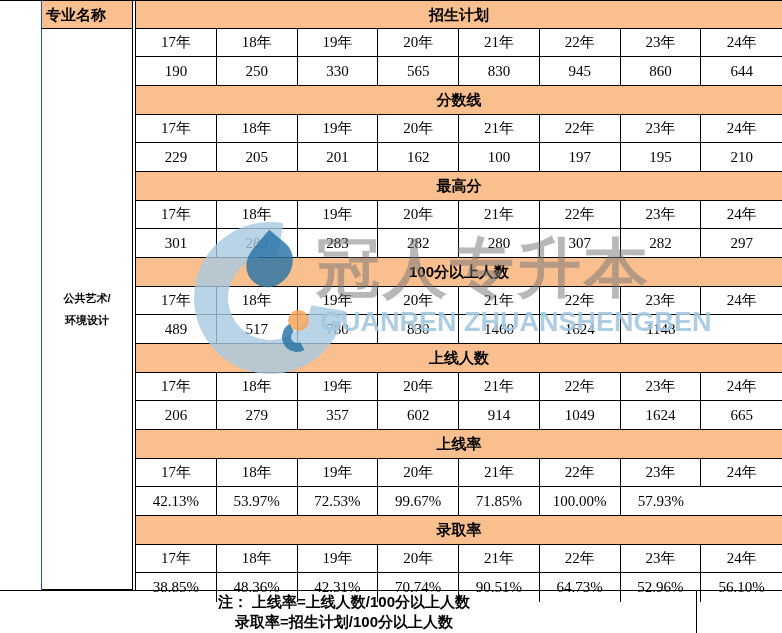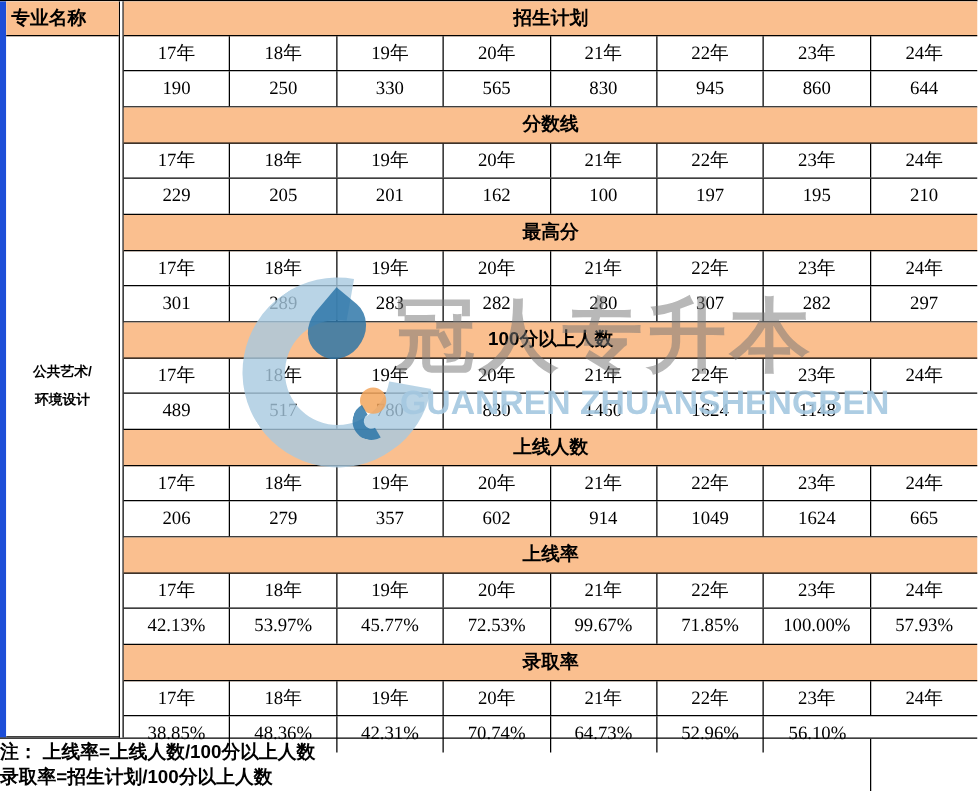--- a/index.html
+++ b/index.html
@@ -2,21 +2,21 @@
 <html><head>
 <meta charset="utf-8">
 <style>
   * { margin:0; padding:0; box-sizing:border-box; }
   body { background:#fff; }
   .page{
     position:relative; width:782px; height:633px; background:#fff;
     border-top:1px solid #000; overflow:hidden;
     font-family:"Liberation Sans", sans-serif; color:#000;
   }
-  .main{ display:flex; height:589px; border-left:5px solid #1d4ed8; }
+  .main{ display:flex; height:589px; border-left:1px solid #1d4ed8;margin-left:41px; }
   
   .left-col{ width:91px; border-right:1px solid #000; border-bottom:1px solid #000;
              display:flex; flex-direction:column; background:#fff; }
   .corner-cell{ height:28px; border-bottom:1px solid #000; background:#FABF8F;
                 font-weight:bold; font-size:15px; line-height:27px; padding-left:4px; }
   .major-cell{ flex:1; display:flex; align-items:center; justify-content:center;
                font-weight:bold; font-size:11px; line-height:22px; text-align:center;
                white-space:pre-line; }
   .gap-col{ width:2px; background:#fff; }
   
@@ -27,21 +27,21 @@
   .row{ display:grid; grid-template-columns:repeat(8,1fr); border-bottom:1px solid #000; }
   .row.yr{ height:28px; }
   .row.vr{ height:29px; }
   .sec:last-of-type .row.vr{ border-bottom:none; }
   .cell{ border-right:1px solid #000; text-align:center;
          font-family:"Liberation Serif", serif; font-size:15px;
          display:flex; align-items:center; justify-content:center; }
   .cell:last-child{ border-right:none; }
   
   .footer{ height:43px; display:flex; border-top:1px solid #000; }
-  .note-cell{ flex:1; text-align:left; padding:1px 8px 0 0;
+  .note-cell{ flex:1; text-align:center; padding:1px 8px 0 0;
               font-weight:bold; font-size:15px; line-height:20px; }
   .footer-right{ width:86px; border-left:1px solid #000; }
   
   .watermark{ position:absolute; left:0; top:0; width:100%; height:100%;
               pointer-events:none; z-index:5; }
   .wm-ring{ position:absolute; left:194px; top:221px; width:152px; height:152px;
             border:34px solid rgba(168,202,224,0.8); border-right-color:transparent;
             border-radius:50%; transform:rotate(-35deg); }
   .wm-bird{ position:absolute; left:248px; top:237px; width:44px; height:50px;
             background:rgba(40,115,166,0.82); border-radius:0 60% 55% 55%;
@@ -200,21 +200,20 @@
           <div class="cell">19年</div>
           <div class="cell">20年</div>
           <div class="cell">21年</div>
           <div class="cell">22年</div>
           <div class="cell">23年</div>
           <div class="cell">24年</div>
         </div>
         <div class="row vr">
           <div class="cell">42.13%</div>
           <div class="cell">53.97%</div>
-          <div class="cell">45.77%</div>
           <div class="cell">72.53%</div>
           <div class="cell">99.67%</div>
           <div class="cell">71.85%</div>
           <div class="cell">100.00%</div>
           <div class="cell">57.93%</div>
         </div>
       </div>
 
       <div class="sec">
         <div class="band">录取率</div>
@@ -226,20 +225,21 @@
           <div class="cell">21年</div>
           <div class="cell">22年</div>
           <div class="cell">23年</div>
           <div class="cell">24年</div>
         </div>
         <div class="row vr">
           <div class="cell">38.85%</div>
           <div class="cell">48.36%</div>
           <div class="cell">42.31%</div>
           <div class="cell">70.74%</div>
+          <div class="cell">90.51%</div>
           <div class="cell">64.73%</div>
           <div class="cell">52.96%</div>
           <div class="cell">56.10%</div>
         </div>
       </div>
 
     </div>
   </div>
 
   <div class="footer">

